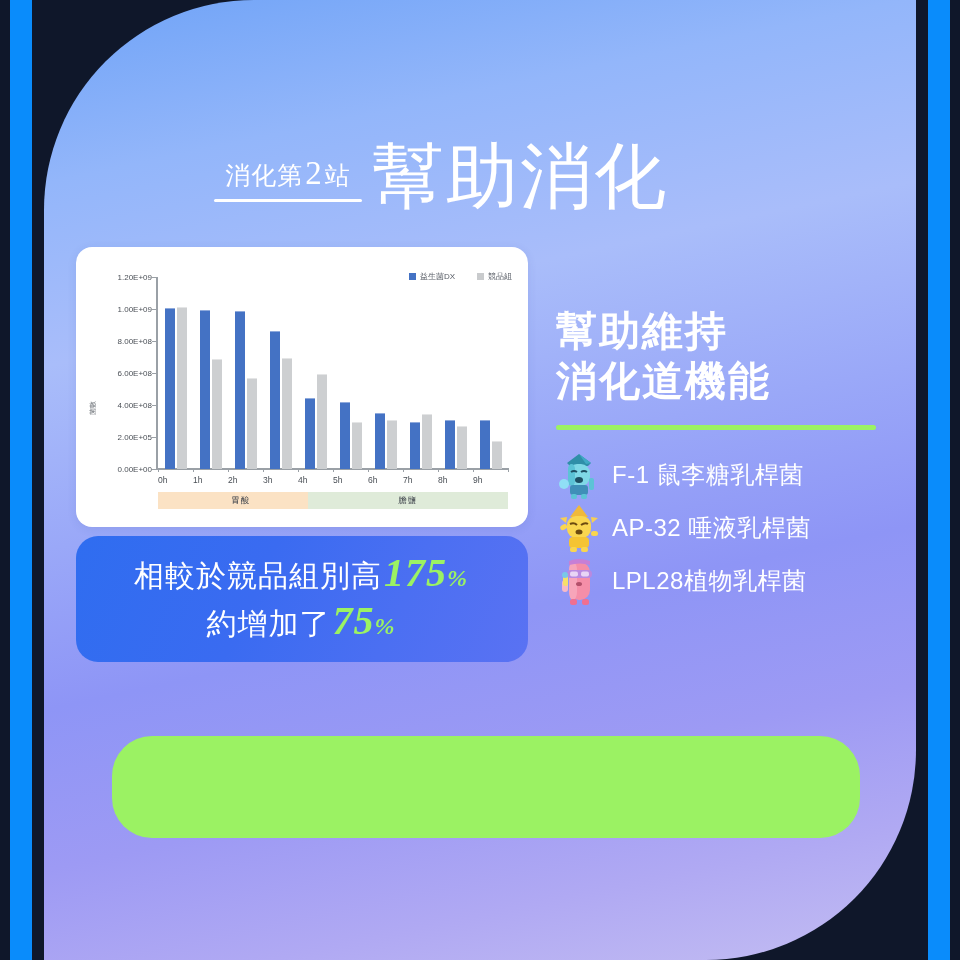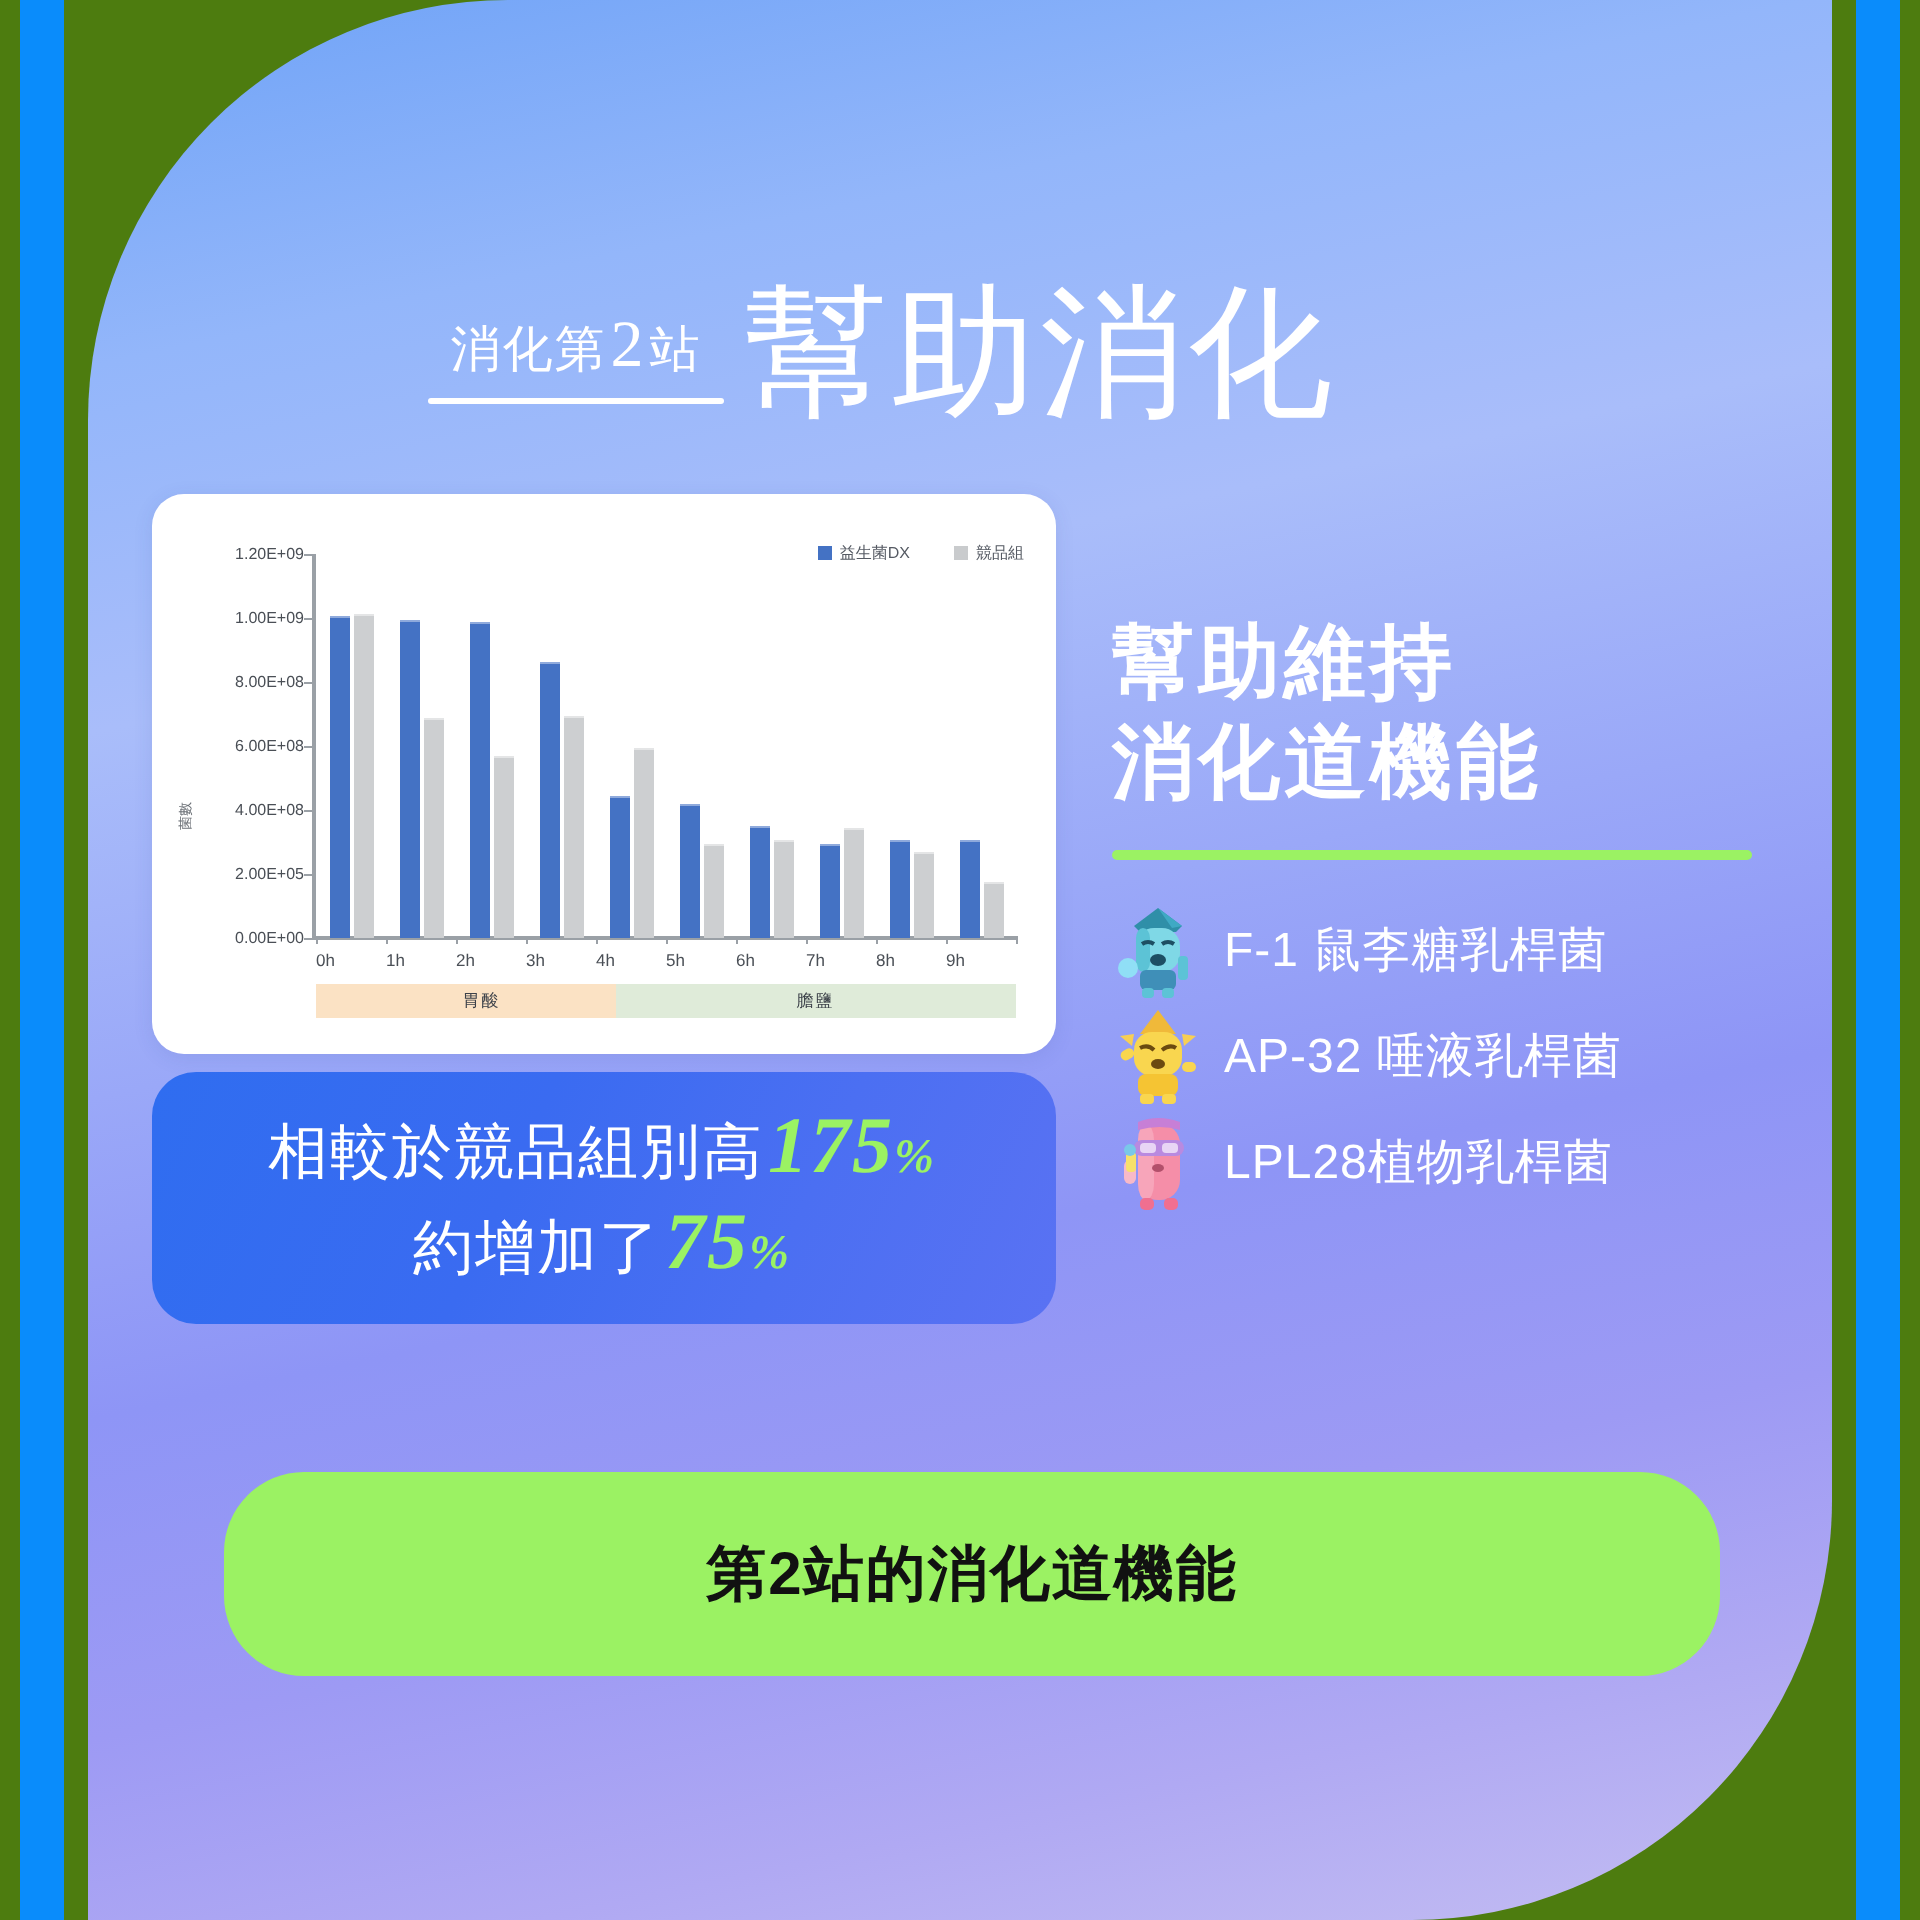--- a/index.html
+++ b/index.html
@@ -11,21 +11,21 @@
     width: 960px;
     height: 960px;
     font-family: "Liberation Sans", "DejaVu Sans", sans-serif;
     overflow: hidden;
   }
 
   #poster {
     position: relative;
     width: 960px;
     height: 960px;
-    background: #4d7c0f;
+    background: #0f172a;
     overflow: hidden;
   }
 
   
   .rail {
     position: absolute;
     top: 0;
     width: 22px;
     height: 960px;
     background: #0a8cfb;
@@ -533,16 +533,15 @@
             <circle cx="9" cy="19" r="3" fill="#79c8e8"></circle>
           </svg>
         </span>
         <span class="strain-label">LPL28植物乳桿菌</span>
       </div>
 
     </div>
   </div>
 
   <div class="footer-banner">
-    <div class="footer-line">第2站的消化道機能</div>
   </div>
 
 </div>
 
 </body></html>

